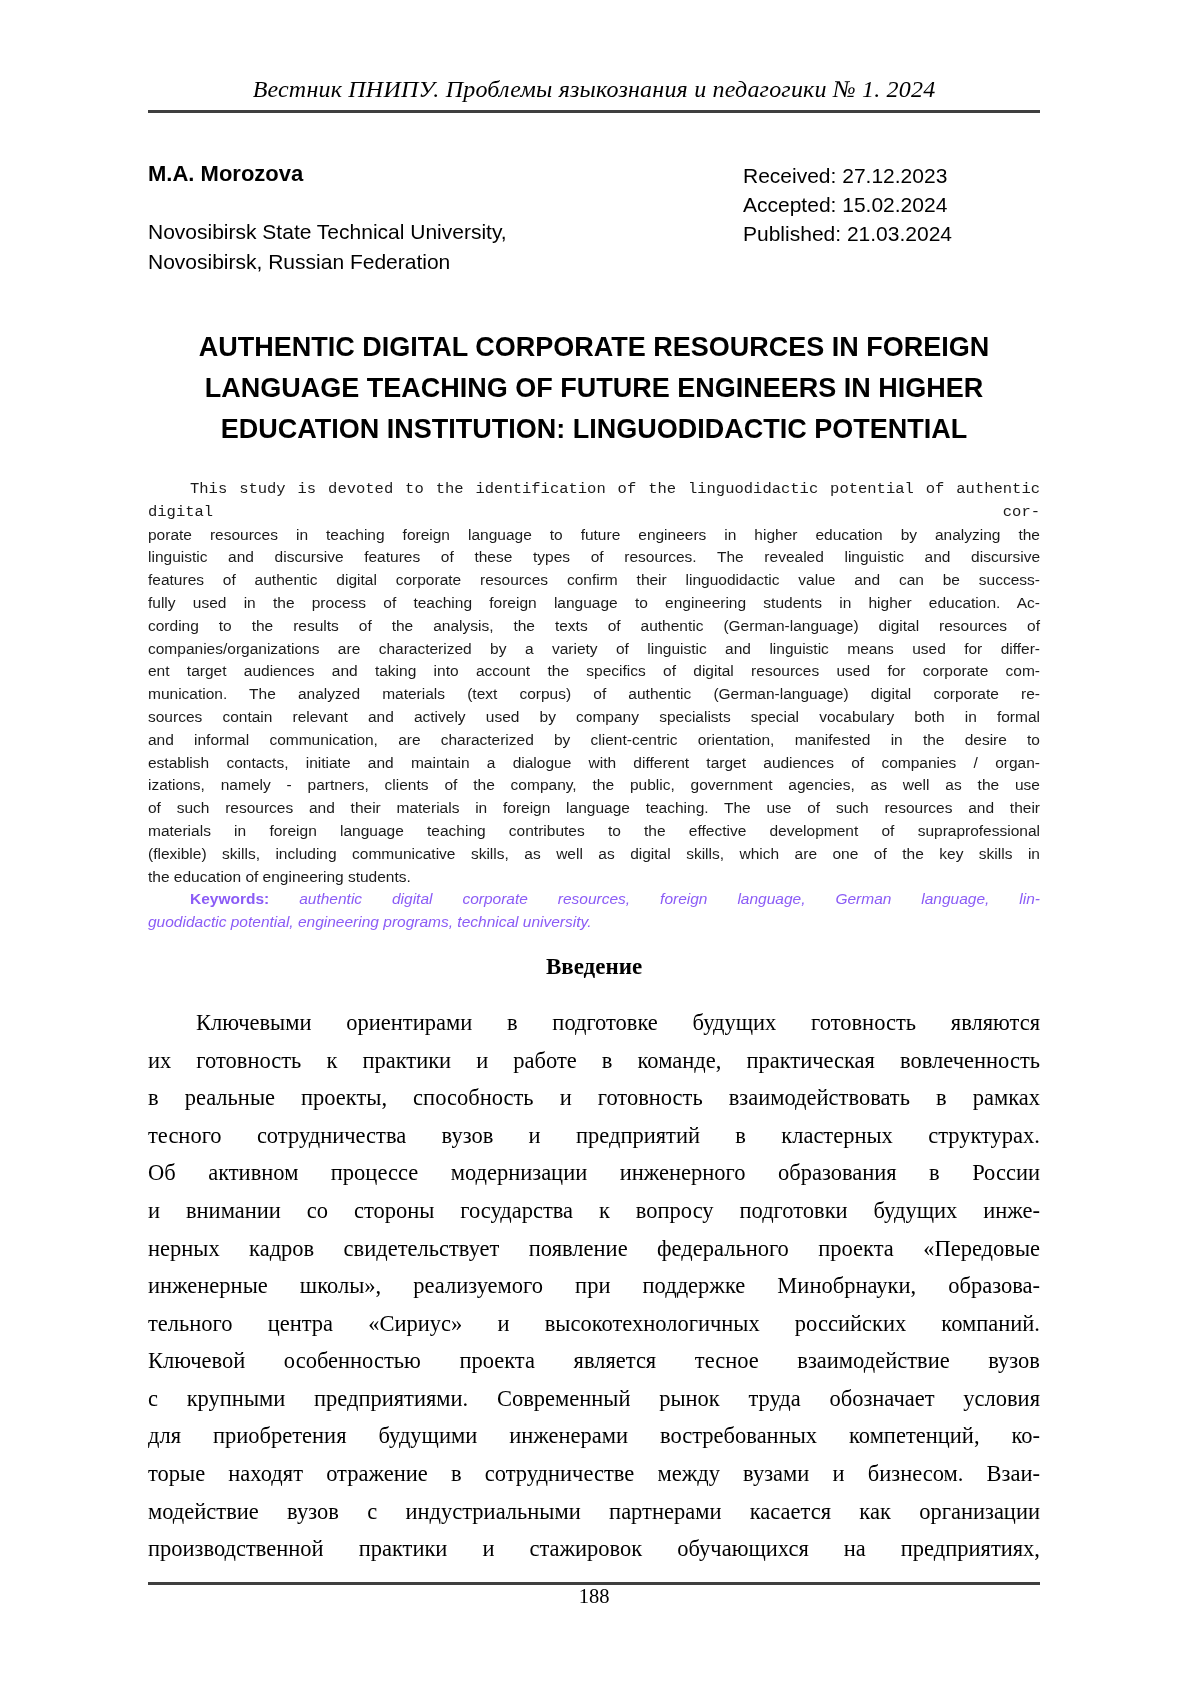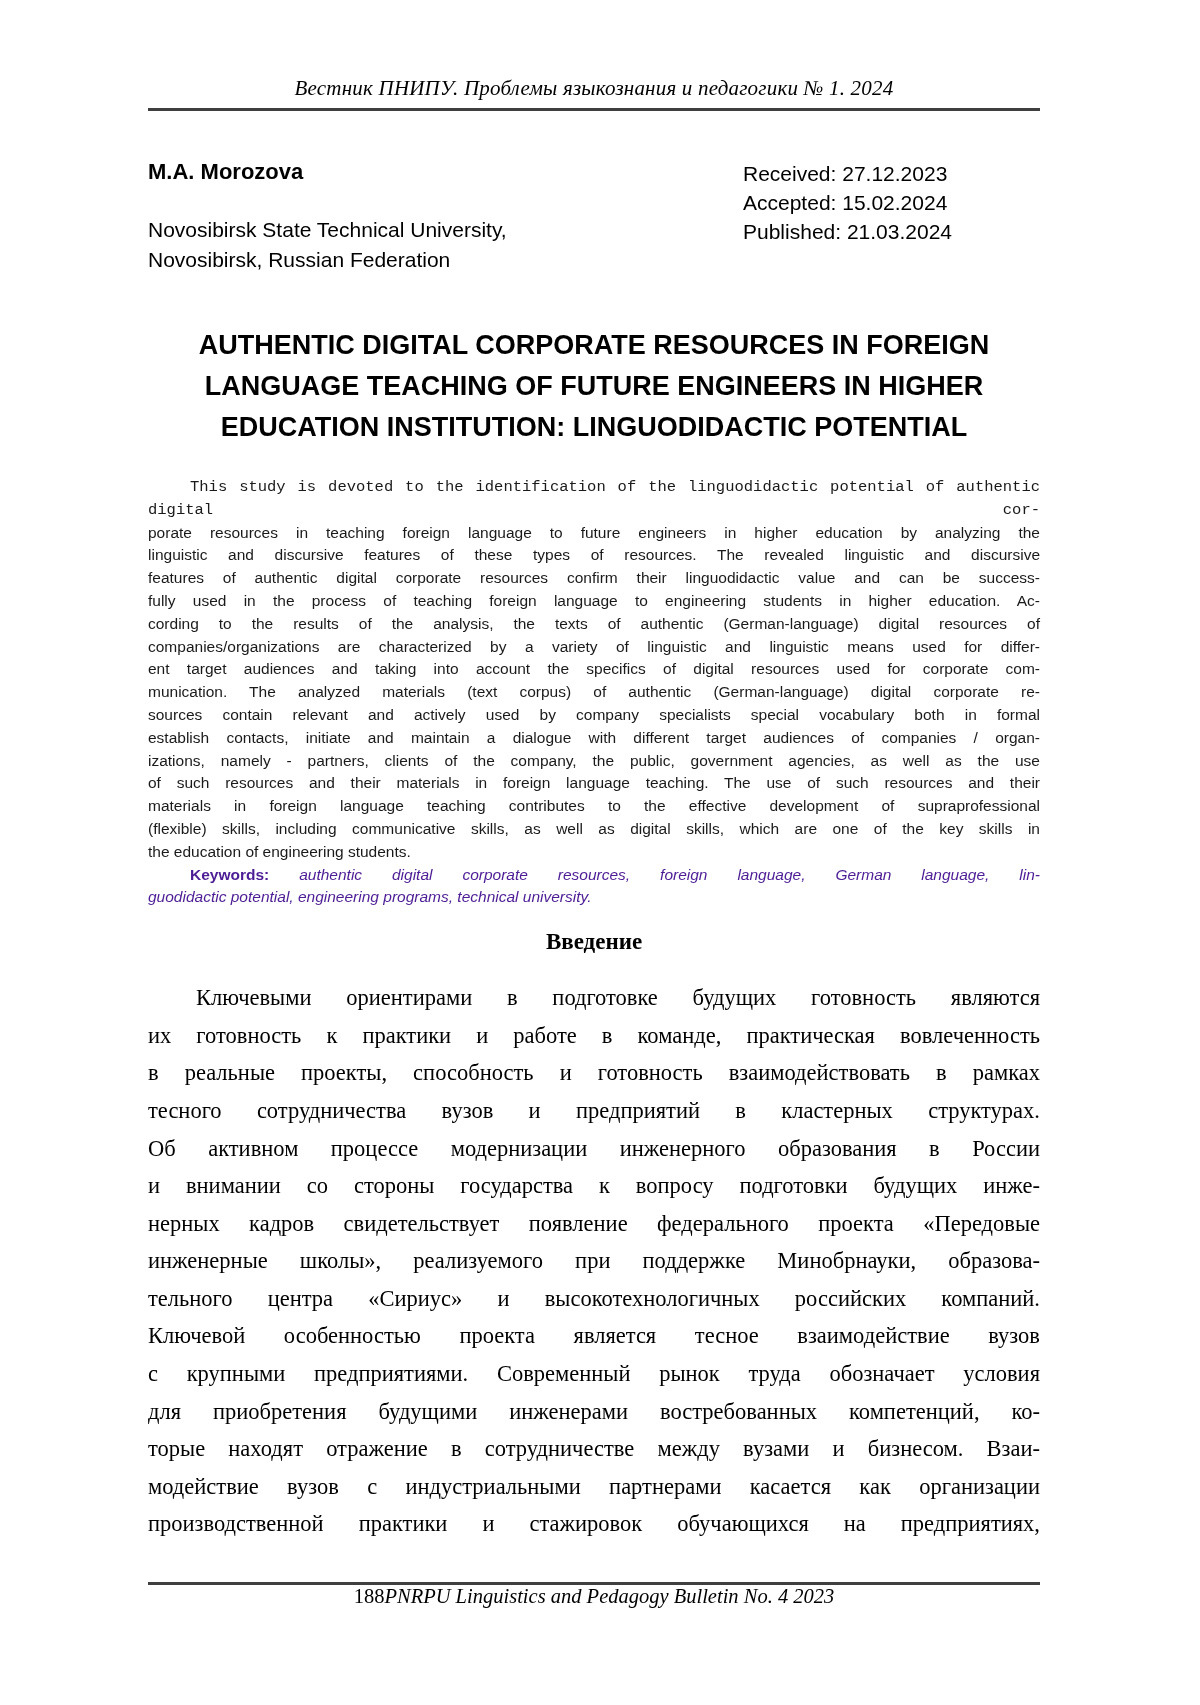--- a/index.html
+++ b/index.html
@@ -11,21 +11,21 @@
     color:#000;
     overflow:hidden;
   }
   .content { margin-left:148px; width:892px; }
 
   
   .running-header { padding-top:76px; }
   .rh-text {
     font-family:"Liberation Serif", serif;
     font-style:italic;
-    font-size:21px;
+    font-size:24px;
     text-align:center;
     letter-spacing:0.2px;
   }
   .rh-rule { height:3px; background:#3f3f3f; margin-top:7px; }
 
   
   .meta-row { position:relative; margin-top:48px; height:130px;
     font-family:"Liberation Sans", sans-serif; }
   .author { font-size:22px; font-weight:bold; }
   .affil { margin-top:30px; font-size:21px; line-height:30px; }
@@ -41,21 +41,21 @@
   
   .abstract { margin-top:28px;
     font-family:"Liberation Sans", sans-serif;
     font-size:15.5px; line-height:22.8px; color:#1a1a1a; }
   .abstract .jline { text-align:justify; text-align-last:justify; }
   .abstract .jline:first-child { text-indent:42px;font-family:Liberation Mono, monospace; }
   .abstract .jline:last-child { text-align-last:left; }
 
   
   .kw { font-family:"Liberation Sans", sans-serif;
-    font-size:15.5px; line-height:22.8px; color:#4c1d95; }
+    font-size:15.5px; line-height:22.8px; color:#8b5cf6; }
   .kw1 { text-align:justify; text-align-last:justify; text-indent:42px; }
   .kw-label { font-weight:bold; font-style:normal; }
   .kw-rest, .kw2 { font-style:italic; }
 
   
   .section { margin-top:20px; text-align:center;
     font-family:Liberation Serif, serif;
     font-weight:bold; font-size:23px; }
 
   
@@ -107,20 +107,21 @@
       <div class="jline">This study is devoted to the identification of the linguodidactic potential of authentic digital cor-</div>
       <div class="jline">porate resources in teaching foreign language to future engineers in higher education by analyzing the</div>
       <div class="jline">linguistic and discursive features of these types of resources. The revealed linguistic and discursive</div>
       <div class="jline">features of authentic digital corporate resources confirm their linguodidactic value and can be success-</div>
       <div class="jline">fully used in the process of teaching foreign language to engineering students in higher education. Ac-</div>
       <div class="jline">cording to the results of the analysis, the texts of authentic (German-language) digital resources of</div>
       <div class="jline">companies/organizations are characterized by a variety of linguistic and linguistic means used for differ-</div>
       <div class="jline">ent target audiences and taking into account the specifics of digital resources used for corporate com-</div>
       <div class="jline">munication. The analyzed materials (text corpus) of authentic (German-language) digital corporate re-</div>
       <div class="jline">sources contain relevant and actively used by company specialists special vocabulary both in formal</div>
+      <div class="jline">and informal communication, are characterized by client-centric orientation, manifested in the desire to</div>
       <div class="jline">establish contacts, initiate and maintain a dialogue with different target audiences of companies / organ-</div>
       <div class="jline">izations, namely - partners, clients of the company, the public, government agencies, as well as the use</div>
       <div class="jline">of such resources and their materials in foreign language teaching. The use of such resources and their</div>
       <div class="jline">materials in foreign language teaching contributes to the effective development of supraprofessional</div>
       <div class="jline">(flexible) skills, including communicative skills, as well as digital skills, which are one of the key skills in</div>
       <div class="jline">the education of engineering students.</div>
     </div>
 
   <div class="content kw">
     <div class="kw1"><span class="kw-label">Keywords:</span> <span class="kw-rest">authentic digital corporate resources, foreign language, German language, lin-</span></div>
@@ -144,17 +145,16 @@
       <div class="rline">для приобретения будущими инженерами востребованных компетенций, ко-</div>
       <div class="rline">торые находят отражение в сотрудничестве между вузами и бизнесом. Взаи-</div>
       <div class="rline">модействие вузов с индустриальными партнерами касается как организации</div>
       <div class="rline">производственной практики и стажировок обучающихся на предприятиях,</div>
     </div>
 
   <div class="footer">
     <div class="f-rule"></div>
     <div class="f-row">
       <span class="f-page">188</span>
-      <span class="f-journal">PNRPU Linguistics and Pedagogy Bulletin No. 4 2023</span>
     </div>
   </div>
 
 </div>
 
 </body></html>

